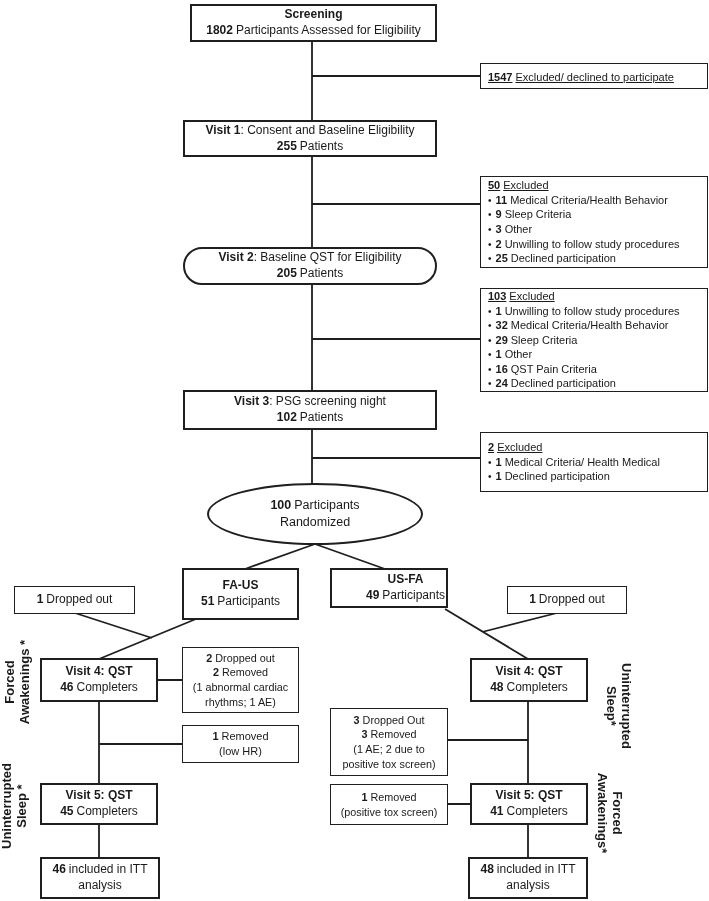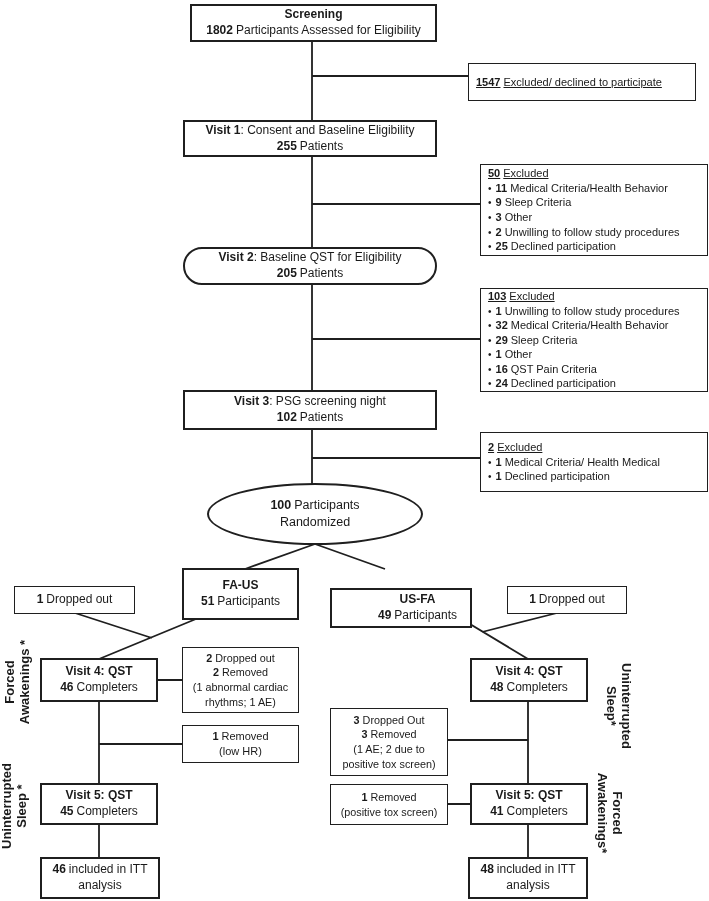--- a/index.html
+++ b/index.html
@@ -57,30 +57,30 @@
       M99 825 V858
       M528 702 V784 M447 740 H528 M447 804 H471
       M528 824 V858"></path>
   </svg>
 
   <div class="box" style="left:190px;top:4px;width:247px;height:38px;">
     <div><b>Screening</b></div>
     <div class="nowrap"><b class="n">1802</b><span>Participants Assessed for Eligibility</span></div>
   </div>
 
-  <div class="box side" style="left:468px;top:63px;width:228px;height:38px;justify-content:center;">
+  <div class="box side" style="left:480px;top:63px;width:228px;height:26px;justify-content:flex-end;">
     <div class="u row"><b>1547</b><span class="pad">Excluded/ declined to participate</span></div>
   </div>
 
   <div class="box" style="left:183px;top:120px;width:254px;height:37px;">
     <div class="nowrap"><b>Visit 1</b><span>: Consent and Baseline Eligibility</span></div>
     <div><b class="n">255</b><span>Patients</span></div>
   </div>
 
-  <div class="box side" style="left:480px;top:164px;width:228px;height:92px;">
+  <div class="box side" style="left:480px;top:176px;width:228px;height:92px;">
     <div class="u row"><b>50</b><span class="pad">Excluded</span></div>
     <div class="row"><span class="bullet">•</span><b class="n">11</b><span>Medical Criteria/Health Behavior</span></div>
     <div class="row"><span class="bullet">•</span><b class="n">9</b><span>Sleep Criteria</span></div>
     <div class="row"><span class="bullet">•</span><b class="n">3</b><span>Other</span></div>
     <div class="row"><span class="bullet">•</span><b class="n">2</b><span>Unwilling to follow study procedures</span></div>
     <div class="row"><span class="bullet">•</span><b class="n">25</b><span>Declined participation</span></div>
   </div>
 
   <div class="box" style="left:183px;top:247px;width:254px;height:38px;border-radius:19px;">
     <div class="nowrap"><b>Visit 2</b><span>: Baseline QST for Eligibility</span></div>
@@ -111,21 +111,21 @@
   <div class="box ellipse" style="left:207px;top:483px;width:216px;height:62px;">
     <div><b class="n">100</b><span>Participants</span></div>
     <div><span>Randomized</span></div>
   </div>
 
   <div class="box" style="left:182px;top:568px;width:117px;height:52px;">
     <div><b>FA-US</b></div>
     <div><b class="n">51</b><span>Participants</span></div>
   </div>
 
-  <div class="box" style="left:330px;top:588px;width:142px;height:40px;padding-left:35px;">
+  <div class="box" style="left:330px;top:568px;width:118px;height:40px;padding-left:35px;">
     <div><b>US-FA</b></div>
     <div><b class="n">49</b><span>Participants</span></div>
   </div>
 
   <div class="box" style="left:14px;top:586px;width:121px;height:28px;border-width:1.5px;">
     <div><b class="n">1</b><span>Dropped out</span></div>
   </div>
 
   <div class="box" style="left:507px;top:586px;width:120px;height:28px;border-width:1.5px;">
     <div><b class="n">1</b><span>Dropped out</span></div>

